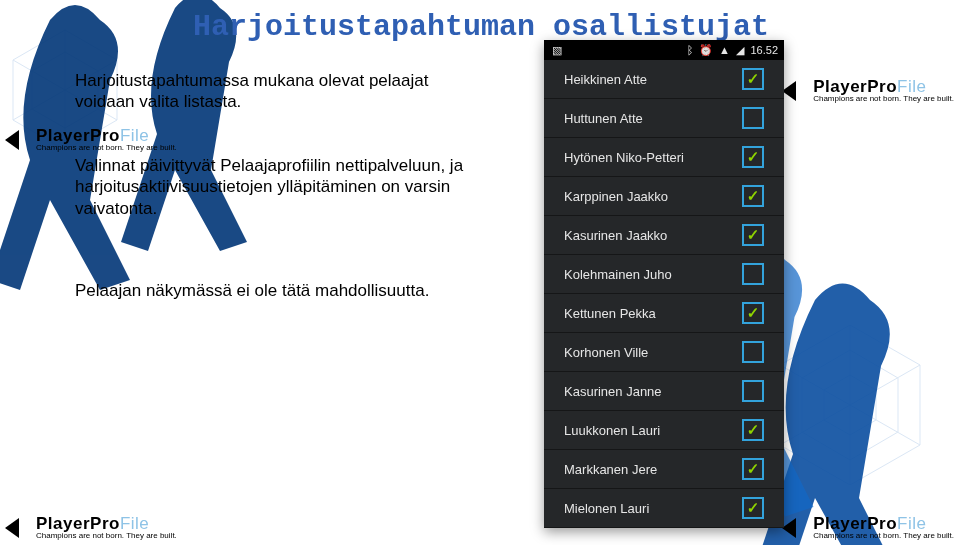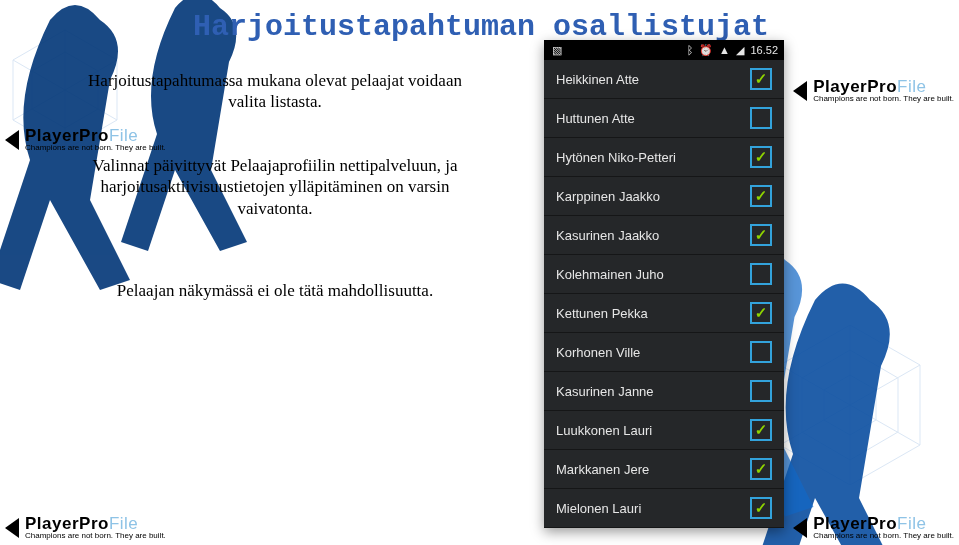--- a/index.html
+++ b/index.html
@@ -1,32 +1,32 @@
 <!DOCTYPE html>
 <html><head>
 <meta charset="utf-8">
 <style>
 html,body{margin:0;padding:0;width:959px;height:545px;font-family:"Segoe UI",Arial,sans-serif;overflow:hidden;background:#fff}
 .bg{position:absolute;inset:0;overflow:hidden}
 .bg svg{position:absolute}
-.logo{position:absolute;display:flex;align-items:center;gap:6px}
+.logo{position:absolute;display:flex;align-items:center;gap:17px}
 .logo .arrow{width:0;height:0;border-top:10px solid transparent;border-bottom:10px solid transparent;border-right:14px solid #000}
 .logo .txt{display:flex;flex-direction:column;line-height:1}
 .logo .brand{font-family:"Arial Black",Arial,sans-serif;font-weight:900;font-size:17px;letter-spacing:.5px}
 .logo .brand .lt{color:#8ec3e6;font-weight:400;font-family:Arial,sans-serif}
 .logo .tag{font-size:8px;font-weight:normal}
 h1.title{position:absolute;top:10px;left:193px;font-size:30px;color:#2f5fb3;margin:0;font-family:Liberation Mono, monospace;font-weight:bold}
-.para{position:absolute;left:75px;width:400px;text-align:center;font-size:17px;color:#000;font-family:Liberation Serif, serif;line-height:1.25}
+.para{position:absolute;left:75px;width:400px;text-align:left;font-size:17px;color:#000;font-family:Liberation Sans, sans-serif;line-height:1.25}
 .p1{top:70px}
 .p2{top:155px}
 .p3{top:280px}
 .phone{position:absolute;right:175px;top:40px;width:240px;background:#111;box-shadow:0 4px 12px rgba(0,0,0,.4)}
 .status{height:20px;background:#000;color:#fff;font-size:11px;display:flex;justify-content:flex-end;align-items:center;gap:6px;padding:0 6px}
 .status span{opacity:.9}
-.row{height:38px;display:flex;align-items:center;justify-content:flex-end;padding:0 12px;background:#252729;border-bottom:1px solid #151617}
+.row{height:38px;display:flex;align-items:center;justify-content:flex-end;padding:0 20px;background:#252729;border-bottom:1px solid #151617}
 .row .nm{color:#e6e6e6;font-size:13px;flex:1;white-space:nowrap;overflow:hidden;text-overflow:ellipsis}
 .row.behind{background:#e8e8e8;padding-left:2px;padding-right:2px}
 .row.behind .nm{color:#444;font-size:11px}
 .cb{width:18px;height:18px;border:2px solid #33a3dc;background:transparent;display:flex;align-items:center;justify-content:center;flex:none}
 .cb.ck::after{content:"✓";color:#8fd400;font-size:15px;font-weight:bold;line-height:1;margin-top:-2px}
 </style>
 </head>
 <body>
 
 <div class="bg">

